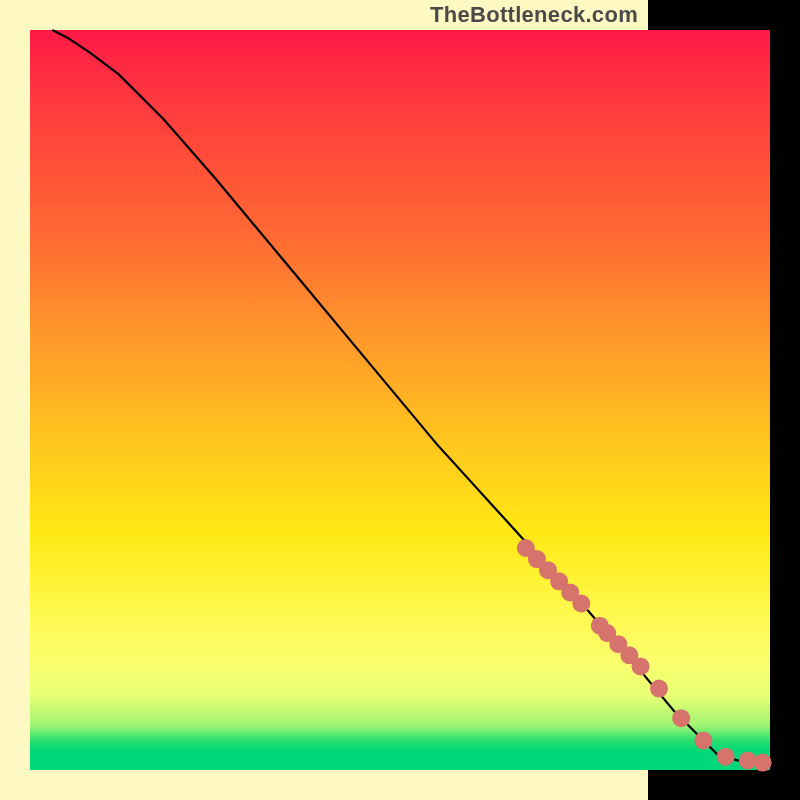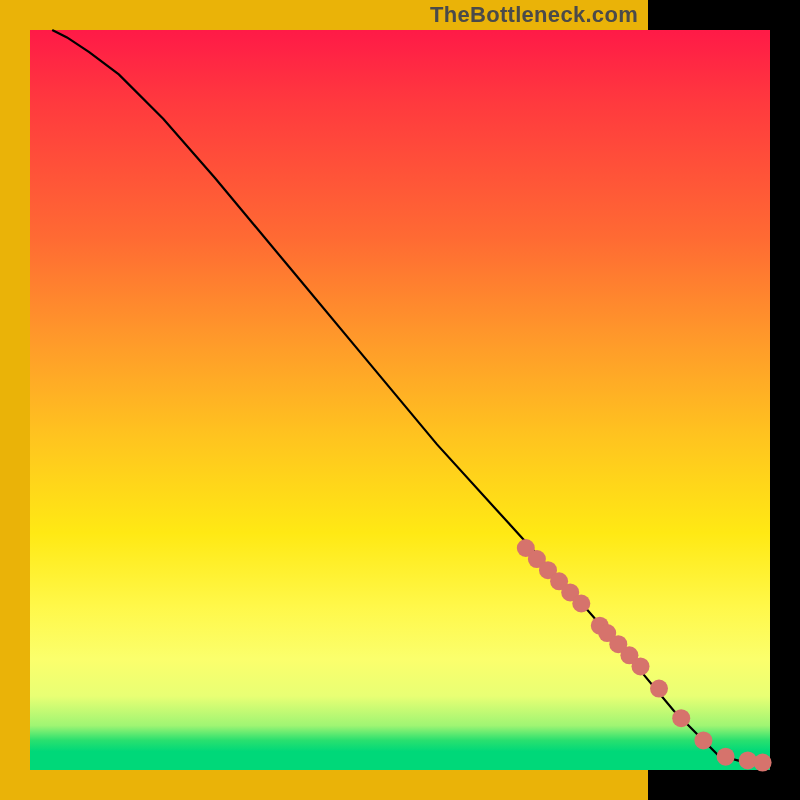--- a/index.html
+++ b/index.html
@@ -7,21 +7,21 @@
     padding: 0;
     width: 800px;
     height: 800px;
     background: #000;
     font-family: Arial, Helvetica, sans-serif;
   }
   .frame {
     position: relative;
     width: 648px;
     height: 800px;
-    background: #eab308;
+    background: #fef9c3;
   }
   .watermark {
     position: absolute;
     top: 2px;
     right: 10px;
     color: #4a4a4a;
     font-size: 22px;
     font-weight: 600;
     letter-spacing: 0.3px;
   }

